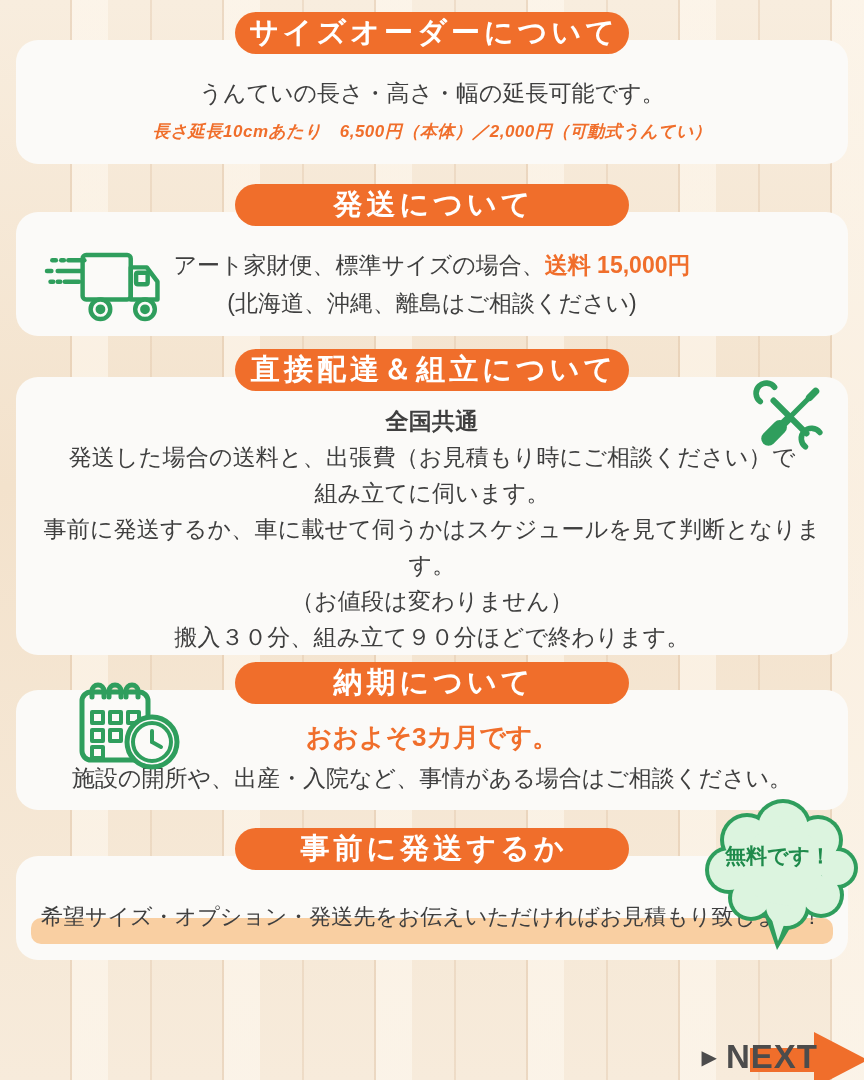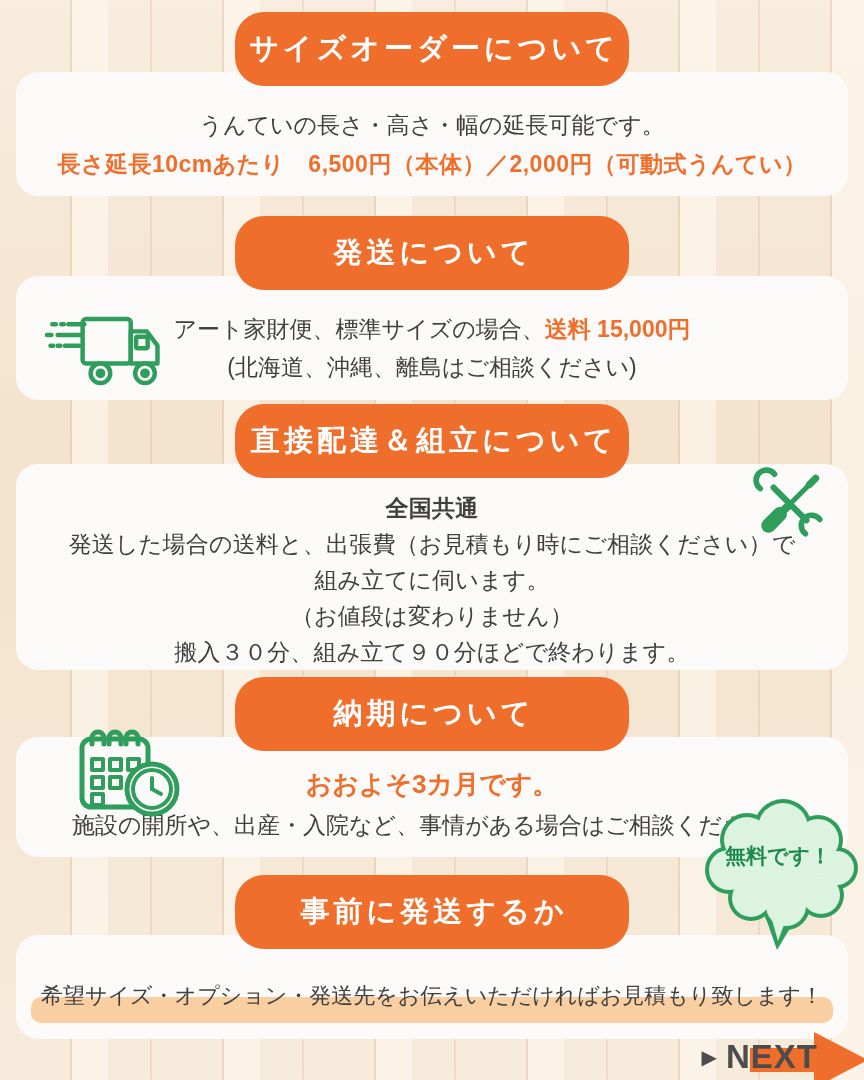--- a/index.html
+++ b/index.html
@@ -11,42 +11,42 @@
       repeating-linear-gradient(90deg,
         rgba(255,250,240,0) 0 70px,
         rgba(214,180,146,.35) 70px 72px,
         rgba(255,250,242,.55) 72px 108px,
         rgba(255,250,242,0) 108px 150px,
         rgba(214,180,146,.28) 150px 152px),
       linear-gradient(180deg,#f8edde,#f3e2cc 45%,#f7ebdb);
   }
   .pill{
     position:relative;z-index:3;
-    width:394px;height:74px;margin:0 auto -14px;
+    width:394px;height:42px;margin:0 auto -14px;
     background:#f06e2b;border-radius:29px;
     display:flex;align-items:center;justify-content:center;
     color:#fff;font-weight:bold;font-size:29px;letter-spacing:.14em;
     text-indent:.14em;
   }
   .card{
     position:relative;z-index:1;
     margin:0 16px;background:#fbfaf8;border-radius:22px;
     text-align:center;color:#3f3f3f;
   }
   .p-top{margin-top:12px}
-  .p2{margin-top:20px}.p3{margin-top:4px}.p4{margin-top:7px}.p5{margin-top:18px}
+  .p2{margin-top:20px}.p3{margin-top:13px}.p4{margin-top:7px}.p5{margin-top:18px}
   .c1{padding:34px 14px 12px}
   .c2{padding:34px 14px 14px}
   .c3{padding:26px 12px 0}
   .c4{padding:28px 14px 10px}
   .c5{padding:38px 10px 20px}
   .line{font-size:23px;line-height:38px;}
   .line-sm{font-size:23px;line-height:36px;letter-spacing:.2px;}
   .accent{color:#f06e2b;font-weight:bold;}
-  .big-accent{font-size:23px;line-height:40px;color:#f06e2b;font-weight:bold;letter-spacing:.5px;}
+  .big-accent{font-size:17px;line-height:40px;color:#f06e2b;font-weight:bold;letter-spacing:.5px;font-style:italic;}
   .bold{font-weight:bold;}
   .c4 .accent-line{font-size:26px;line-height:38px;color:#f06e2b;font-weight:bold;}
   .c4 .line{line-height:44px;}
   .c5 .line1{line-height:40px;}
   .c5 .hline{font-size:22px;line-height:46px;}
   .hl{position:relative;display:inline-block;padding:0 6px;}
   .hl::before{
     content:"";position:absolute;left:-4px;right:-4px;top:52%;bottom:-4px;
     background:#f9cfa2;border-radius:10px;z-index:-1;
   }
@@ -121,20 +121,21 @@
       <path d="M52,66 A10,10 0 1 1 66,52"></path>
       <line x1="16" y1="58" x2="27" y2="47" stroke-width="14"></line>
       <line x1="31" y1="43" x2="35" y2="39" stroke-width="8"></line>
       <line x1="38" y1="36" x2="56" y2="18" stroke-width="5"></line>
       <line x1="56" y1="18" x2="62" y2="12" stroke-width="7"></line>
     </svg>
   </span>
   <div class="line-sm bold">全国共通</div>
   <div class="line-sm">発送した場合の送料と、出張費（お見積もり時にご相談ください）で</div>
   <div class="line-sm">組み立てに伺います。</div>
+  <div class="line-sm">事前に発送するか、車に載せて伺うかはスケジュールを見て判断となります。</div>
   <div class="line-sm">（お値段は変わりません）</div>
   <div class="line-sm">搬入３０分、組み立て９０分ほどで終わります。</div>
 </div>
 
 <div class="pill p4">
   <span>納期について</span>
 </div>
 <div class="card c4">
   <span class="icon-abs calendar">
     <svg viewBox="0 0 106 100" width="106" height="100" fill="none" stroke="#2f9e5d" stroke-width="5" stroke-linecap="round" stroke-linejoin="round">

